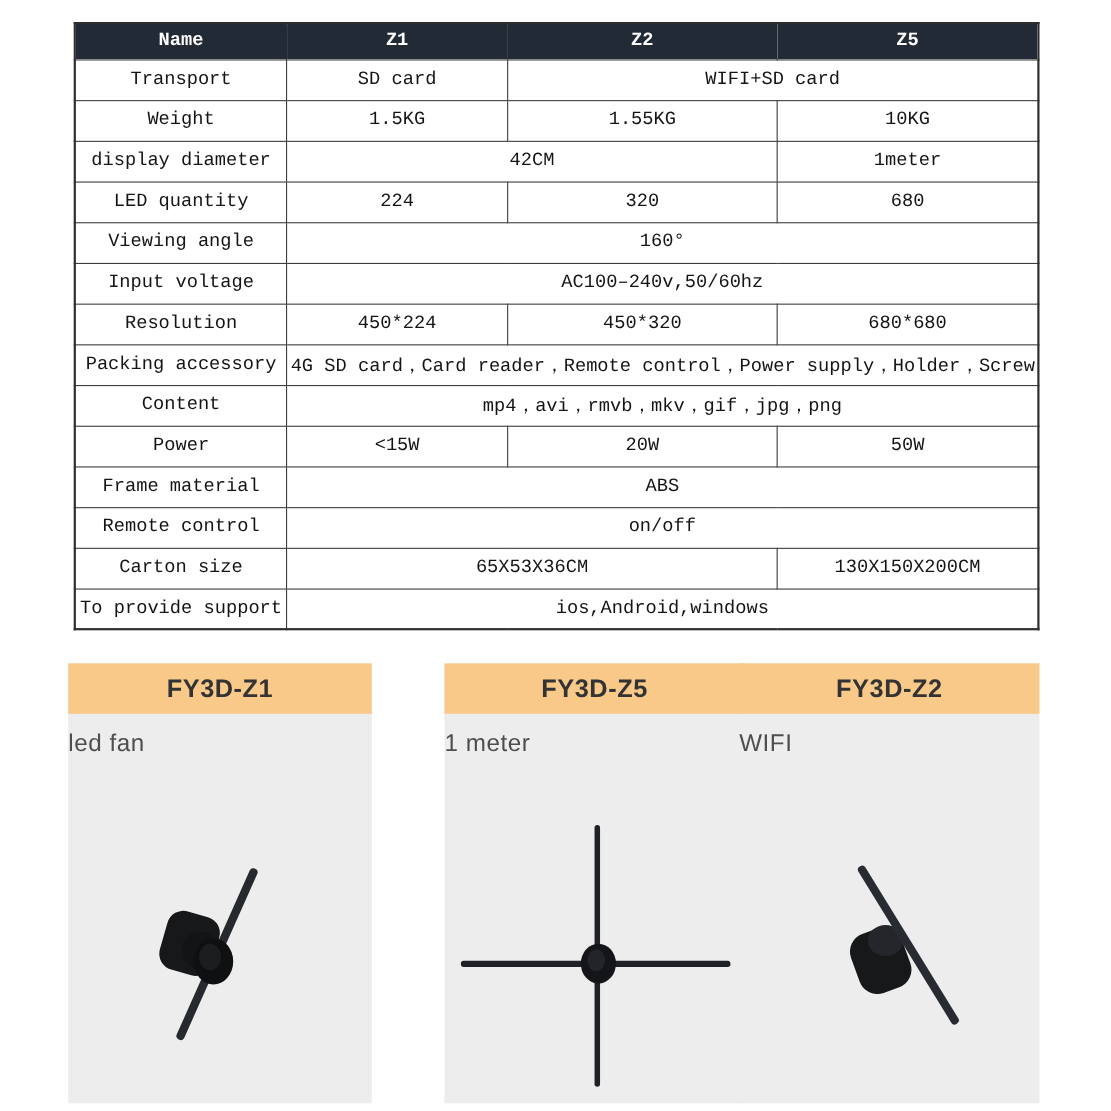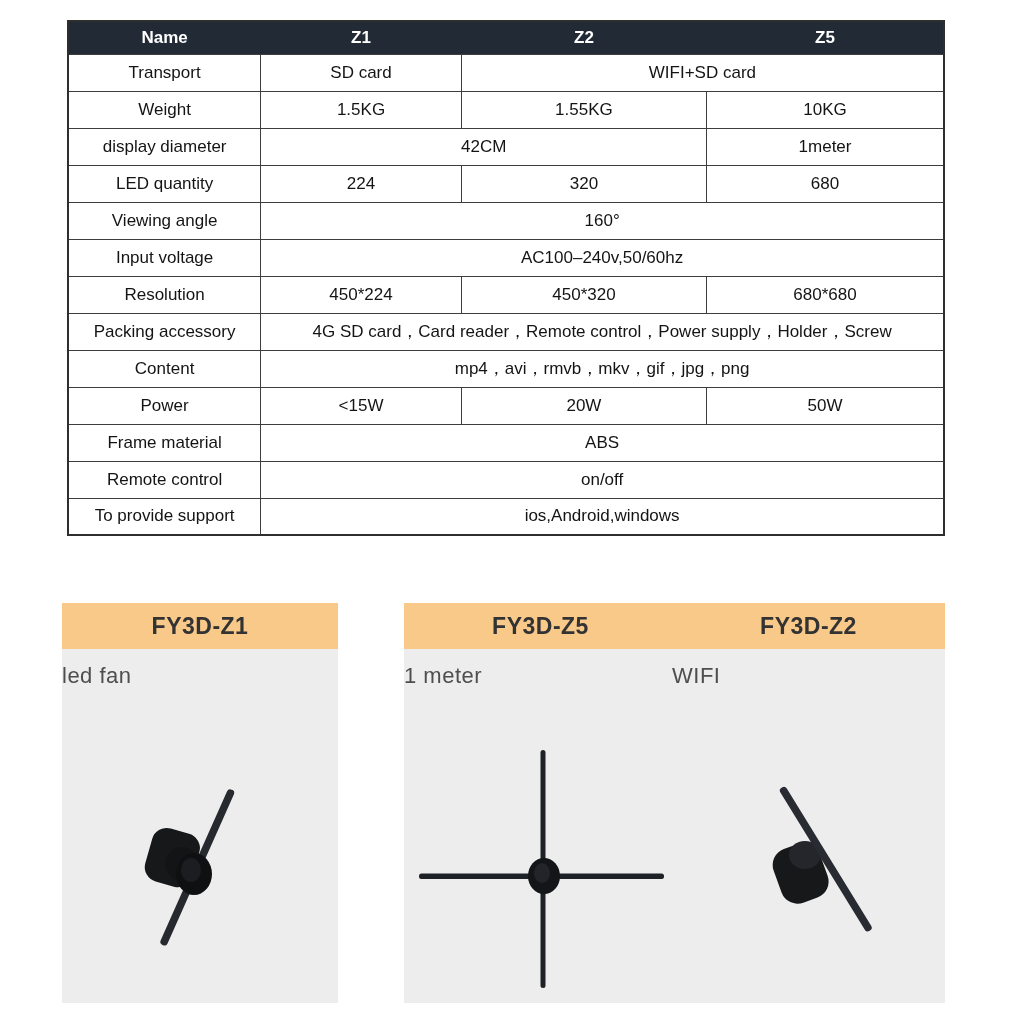--- a/index.html
+++ b/index.html
@@ -6,20 +6,21 @@
   body { background:#ffffff; font-family:"Liberation Sans", sans-serif; }
   .page {
     position:relative; width:1010px; height:1010px; background:#ffffff;
     overflow:hidden;
   }
   
   table.spec {
     position:absolute; left:67px; top:20px; width:878px;
     border-collapse:collapse; table-layout:fixed;
     border:2px solid #2e2e2e;
+    font-family:Liberation Mono, monospace;
   }
   table.spec th, table.spec td {
     border:1.5px solid #3d3d3d;
     text-align:center; vertical-align:middle;
     font-size:17px; color:#141414;
     height:37px; padding:0 3px;
     white-space:nowrap; overflow:hidden;
   }
   table.spec th {
     background:#222a36; color:#ffffff; font-weight:bold; height:33px;
@@ -110,20 +111,25 @@
     </tr>
     <tr>
       <td>Frame material</td>
       <td colspan="3">ABS</td>
     </tr>
     <tr>
       <td>Remote control</td>
       <td colspan="3">on/off</td>
     </tr>
     <tr>
+      <td>Carton size</td>
+      <td colspan="2">65X53X36CM</td>
+      <td>130X150X200CM</td>
+    </tr>
+    <tr>
       <td>To provide support</td>
       <td colspan="3">ios,Android,windows</td>
     </tr>
   </tbody>
     </table>
 
   <div class="card" style="left:62px; width:276px;">
     <div class="card-header">FY3D-Z1</div>
     <div class="card-body">
       <div class="card-subtitle">led fan</div>

